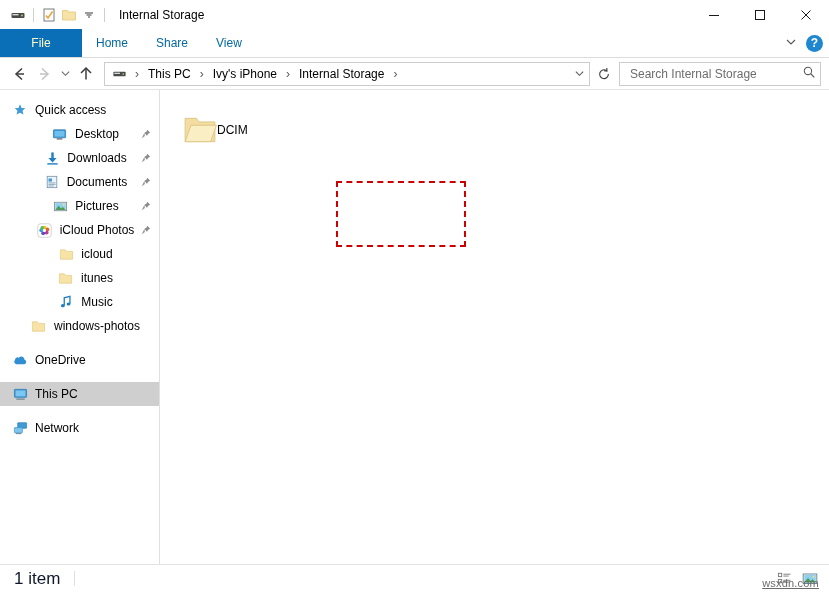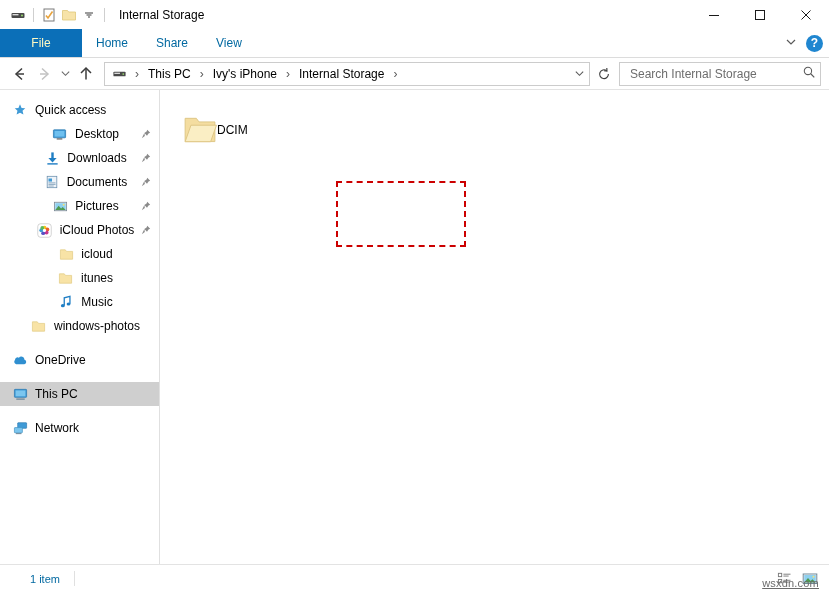--- a/index.html
+++ b/index.html
@@ -316,25 +316,24 @@
   .statusbar {
     height: 27px;
     flex: 0 0 auto;
     border-top: 1px solid #e3e3e3;
     display: flex;
     align-items: center;
     background: #ffffff;
     position: relative;
   }
   .status-text {
-    font-size: 11px;
-    color: #0369a1;
+    font-size: 17px;
+    color: #0f172a;
     padding-left: 14px;
     white-space: nowrap;
-    margin-left: 16px;
   }
   .status-sep {
     width: 1px;
     height: 15px;
     background: #e0e0e0;
     margin-left: 14px;
   }
   .viewbtns {
     position: absolute;
     right: 8px;

